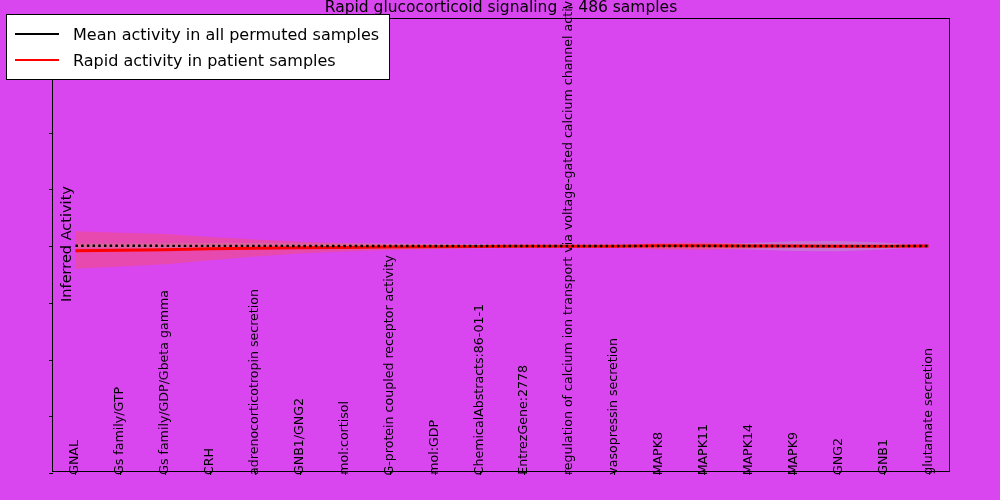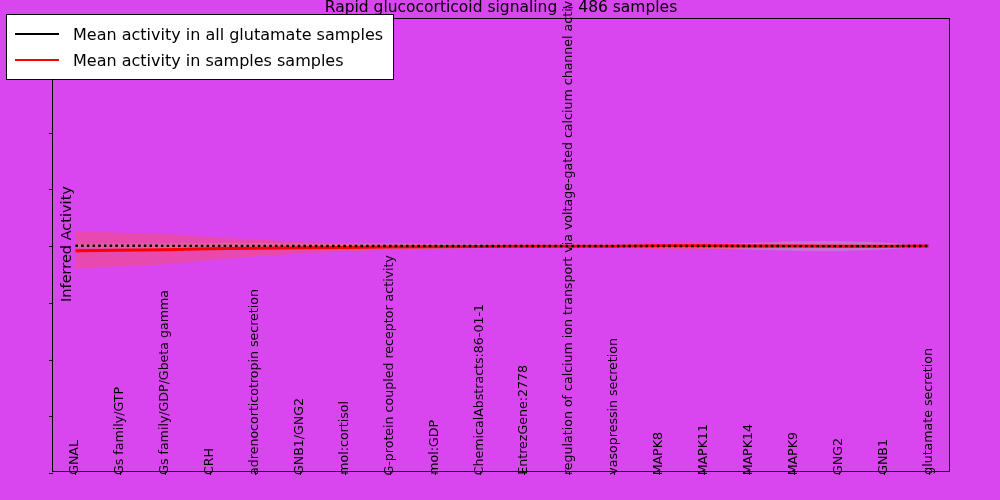--- a/index.html
+++ b/index.html
@@ -202,21 +202,21 @@
         <polyline id="line-patient" fill="none" stroke="#ff0000" stroke-width="3" points="22.45,231.82 67.35,231.26 112.25,230.69 157.15,229.84 202.05,229.27 246.95,228.70 291.85,228.42 336.75,228.02 381.65,227.68 426.55,227.45 471.45,227.28 516.35,227.23 561.25,227.23 606.15,226.77 651.05,226.66 695.95,226.89 740.85,227.11 785.75,227.23 830.65,227.17 875.55,227.00"></polyline>
         <polyline id="line-permuted" fill="none" stroke="#000000" stroke-width="2.4" stroke-dasharray="2.5 3.2" stroke-linecap="butt" points="22.45,226.72 67.35,226.77 112.25,226.83 157.15,226.89 202.05,226.89 246.95,226.94 291.85,226.94 336.75,227.00 381.65,227.00 426.55,227.00 471.45,227.00 516.35,227.00 561.25,227.00 606.15,227.00 651.05,227.00 695.95,227.00 740.85,227.11 785.75,227.17 830.65,227.11 875.55,227.00"></polyline>
       </svg>
     </div>
   </div>
 
 
   <div id="legend">
     <div class="legend-row">
       <span class="legend-swatch black"></span>
-      <span class="legend-text">Mean activity in all glutamate samples</span>
+      <span class="legend-text">Mean activity in all permuted samples</span>
     </div>
     <div class="legend-row">
       <span class="legend-swatch red"></span>
-      <span class="legend-text">Mean activity in samples samples</span>
+      <span class="legend-text">Rapid activity in patient samples</span>
     </div>
   </div>
 
 </div>
 
 </body></html>

